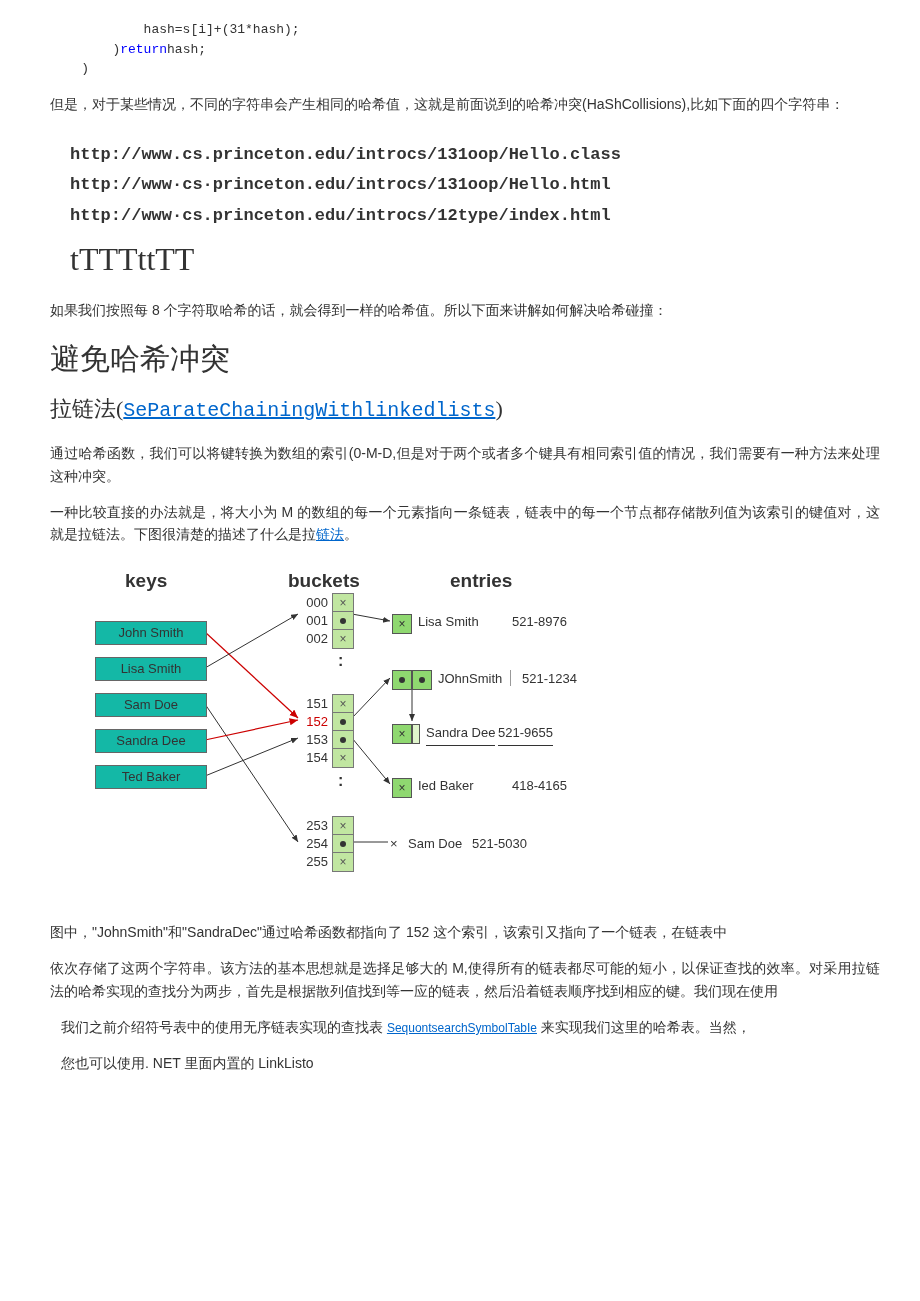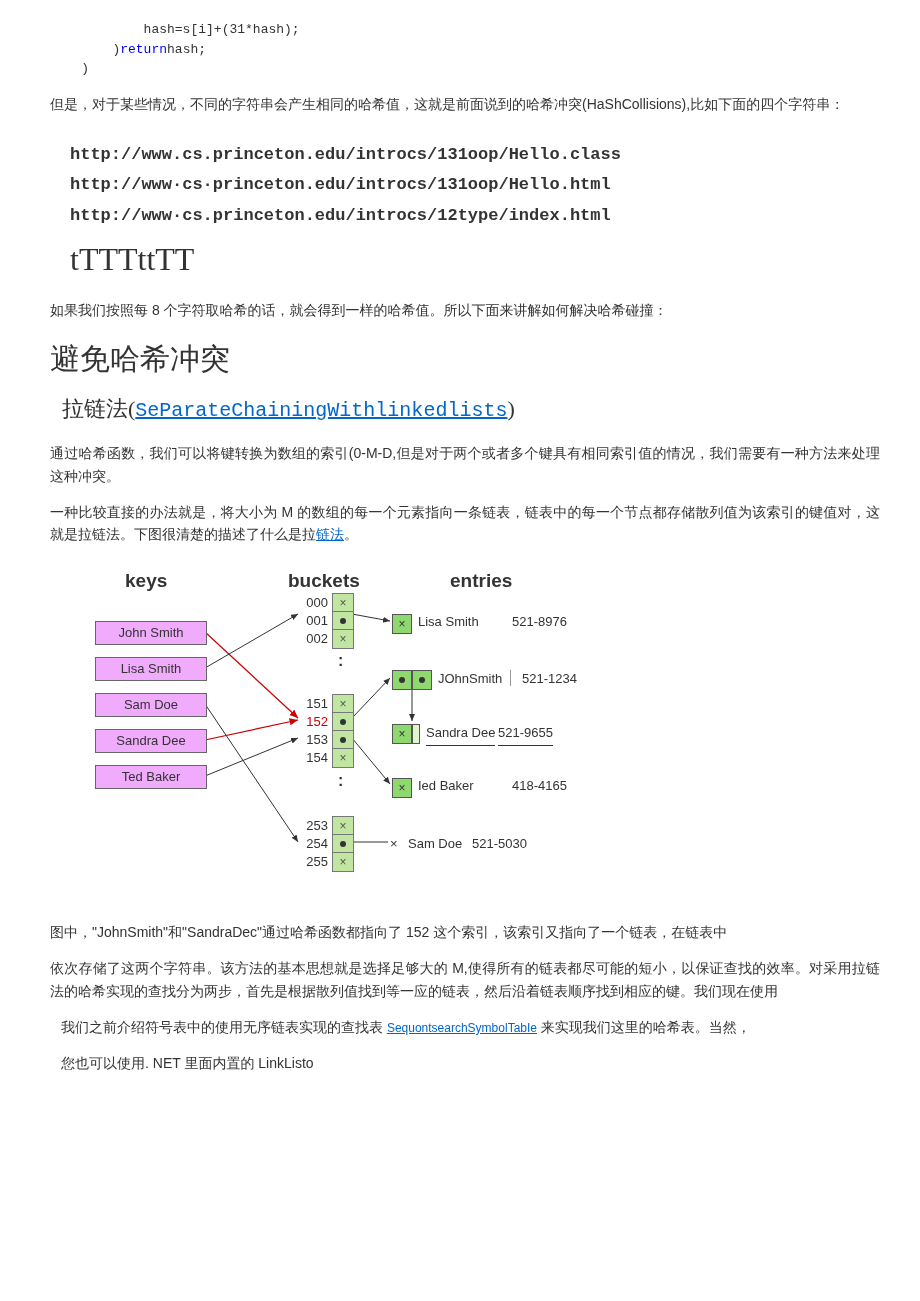--- a/index.html
+++ b/index.html
@@ -38,21 +38,21 @@
   h2.section {
     font-family: "SimSun", serif;
     font-size: 30px;
     font-weight: normal;
     margin: 9px 0 8px 0;
   }
   h3.subsection {
     font-family: "SimSun", serif;
     font-size: 22px;
     font-weight: normal;
-    margin: 5px 0 15px 12px;
+    margin: 5px 0 15px 0;
   }
   h3.subsection .link {
     font-family: "Courier New", monospace;
     color: #0066cc prepositional;
     font-size: 20px;
   }
   a.link { color: #0066cc; text-decoration: underline; }
   .indent { margin-left: 11px; }
 
   
@@ -66,21 +66,21 @@
   .col-head {
     position: absolute;
     top: 0;
     font-weight: bold;
     font-size: 19px;
   }
   .keybox {
     position: absolute;
     width: 110px;
     height: 22px;
-    background: #f0abfc;
+    background: #14b8a6;
     border: 1px solid #666;
     text-align: center;
     font-size: 13px;
     line-height: 22px;
   }
   .bucket-label {
     position: absolute;
     font-size: 13px;
     text-align: right;
     width: 30px;

